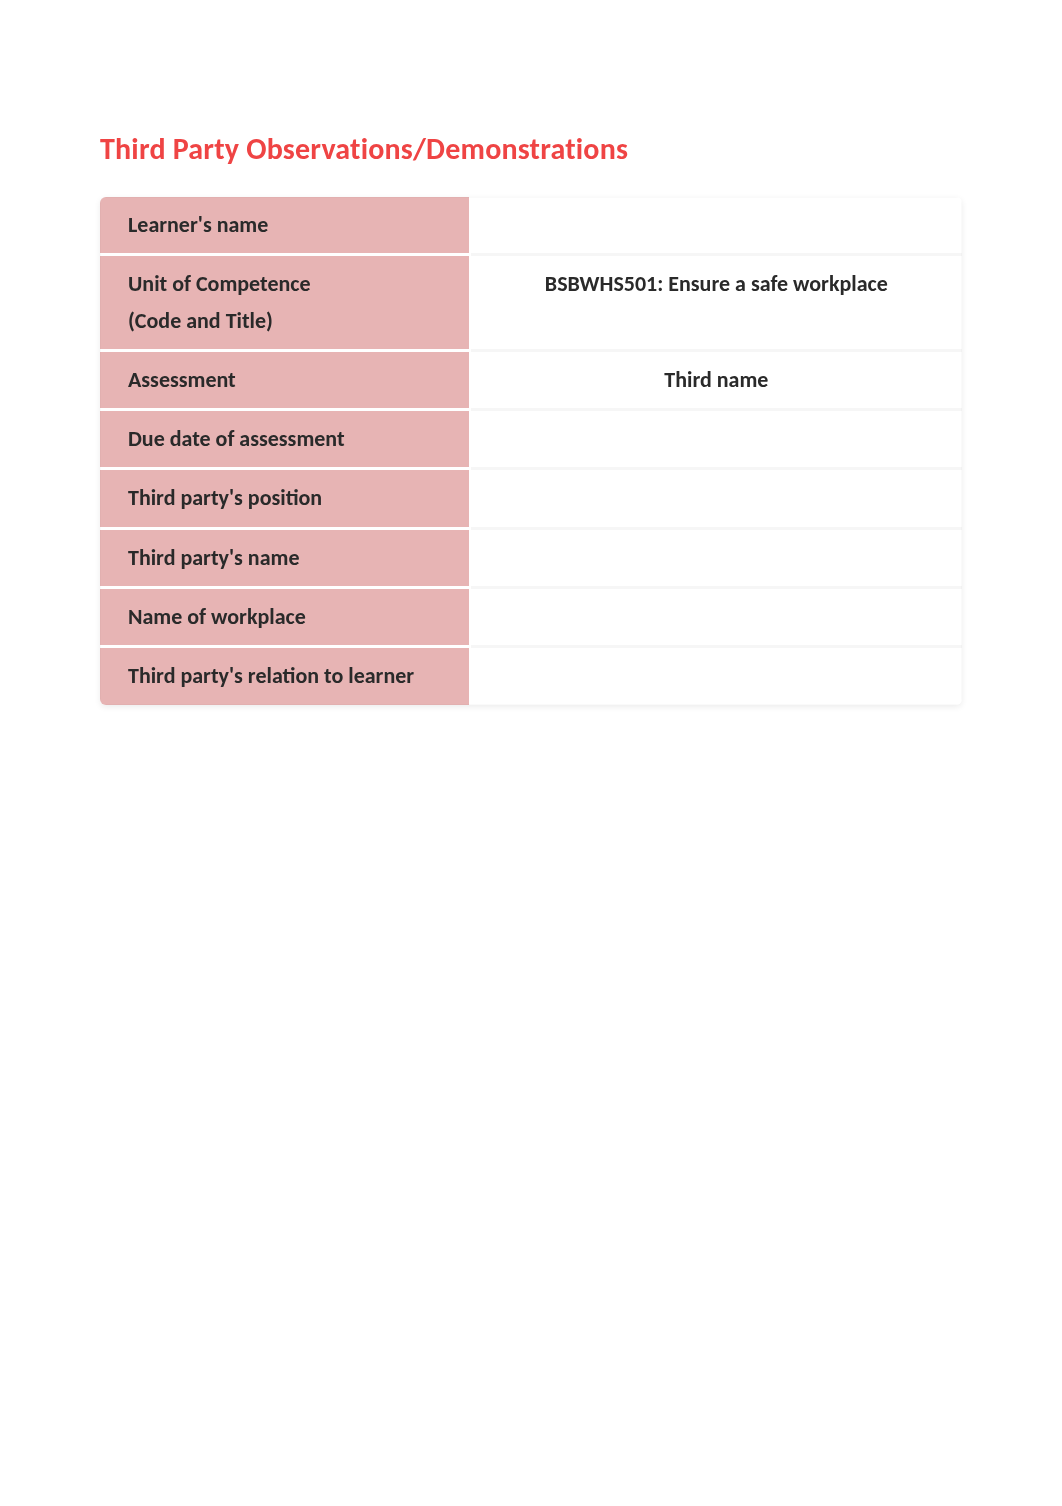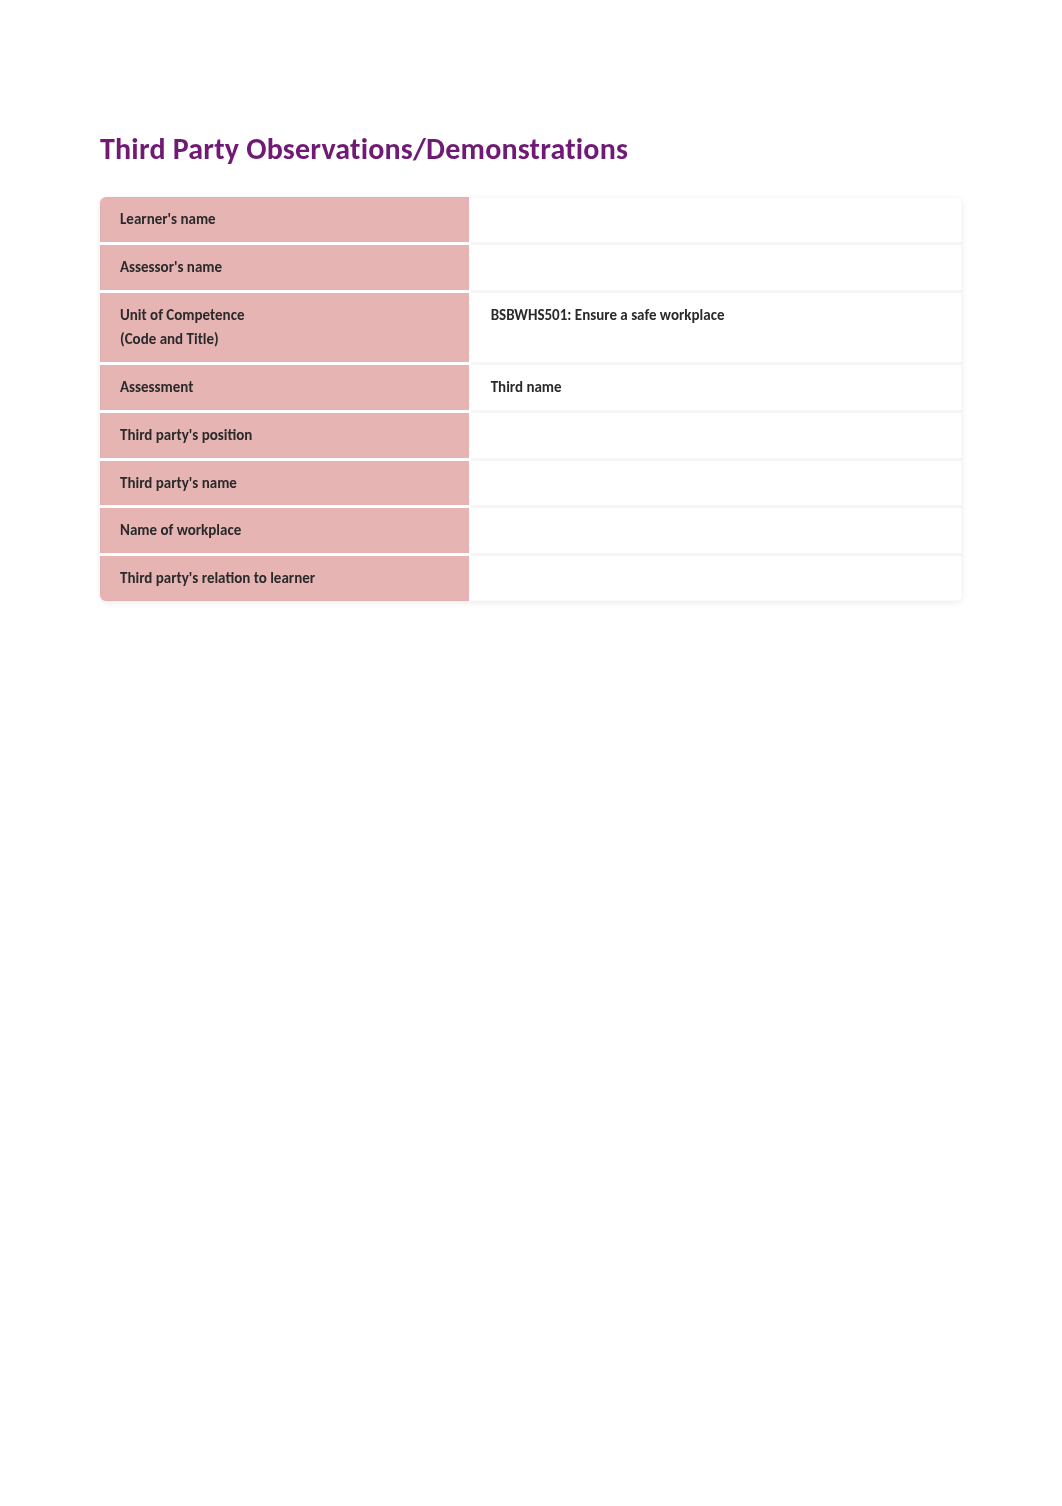--- a/index.html
+++ b/index.html
@@ -8,41 +8,41 @@
       box-sizing: border-box;
     }
     body {
       font-family: 'Segoe UI', Tahoma, Calibri, sans-serif;
       background: #ffffff;
       width: 1062px;
       height: 1506px;
       padding: 130px 100px 0 100px;
     }
     .page-title {
-      color: #701a75;
+      color: #ef4444;
       font-size: 30px;
       font-weight: 700;
       margin-bottom: 30px;
       letter-spacing: 0.2px;
     }
     .form-table-wrapper {
       position: relative;
       border-radius: 6px;
       overflow: hidden;
       box-shadow: 0 2px 6px rgba(0,0,0,0.08);
     }
     .form-table {
       width: 100%;
       border-collapse: separate;
       border-spacing: 0;
     }
     .form-table td {
-      padding: 10px 20px;
+      padding: 10px 28px;
       vertical-align: top;
-      font-size: 15px;
+      font-size: 22px;
       line-height: 1.65;
     }
     .label-cell {
       background: #e7b4b4;
       color: #2a2a2a;
       font-weight: 700;
       width: 43%;
       border-right: 2px solid #ffffff;
     }
     .value-cell {
@@ -50,20 +50,21 @@
       color: #2a2a2a;
       font-weight: 700;
       width: 57%;
     }
     .form-table tr:not(:last-child) .label-cell,
     .form-table tr:not(:last-child) .value-cell {
       border-bottom: 3px solid #ffffff;
     }
     .value-cell {
       border-bottom: 3px solid #f6f6f6 !important;
+      text-align: center;
     }
     .form-table tr:last-child .value-cell {
       border-bottom: none !important;
     }
     .form-table-wrapper::after {
       content: "";
       position: absolute;
       inset: 0;
       pointer-events: none;
       box-shadow: inset 0 0 0 1px rgba(0,0,0,0.02);
@@ -75,30 +76,30 @@
 <h1 class="page-title">Third Party Observations/Demonstrations</h1>
 
 <div class="form-table-wrapper">
   <table class="form-table">
     <tbody>
       <tr>
         <td class="label-cell">Learner's name</td>
         <td class="value-cell"></td>
       </tr>
       <tr>
-        <td class="label-cell">Assessor's name</td>
-        <td class="value-cell"></td>
-      </tr>
-      <tr>
         <td class="label-cell">Unit of Competence<br>(Code and Title)</td>
         <td class="value-cell">BSBWHS501: Ensure a safe workplace</td>
       </tr>
       <tr>
         <td class="label-cell">Assessment</td>
         <td class="value-cell">Third name</td>
+      </tr>
+      <tr>
+        <td class="label-cell">Due date of assessment</td>
+        <td class="value-cell"></td>
       </tr>
       <tr>
         <td class="label-cell">Third party's position</td>
         <td class="value-cell"></td>
       </tr>
       <tr>
         <td class="label-cell">Third party's name</td>
         <td class="value-cell"></td>
       </tr>
       <tr>

